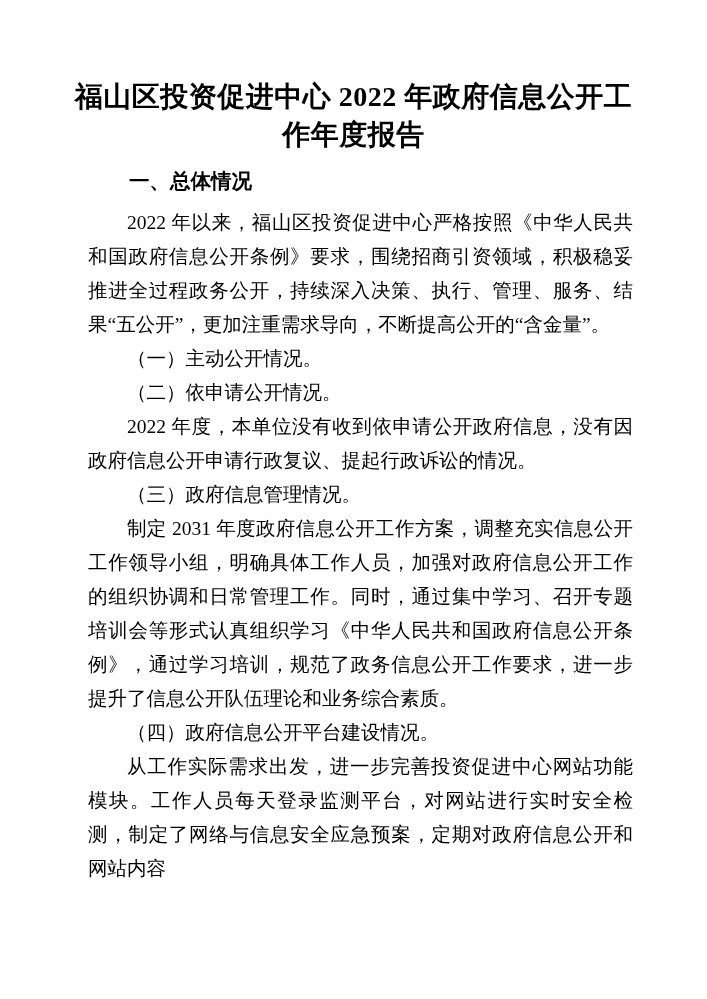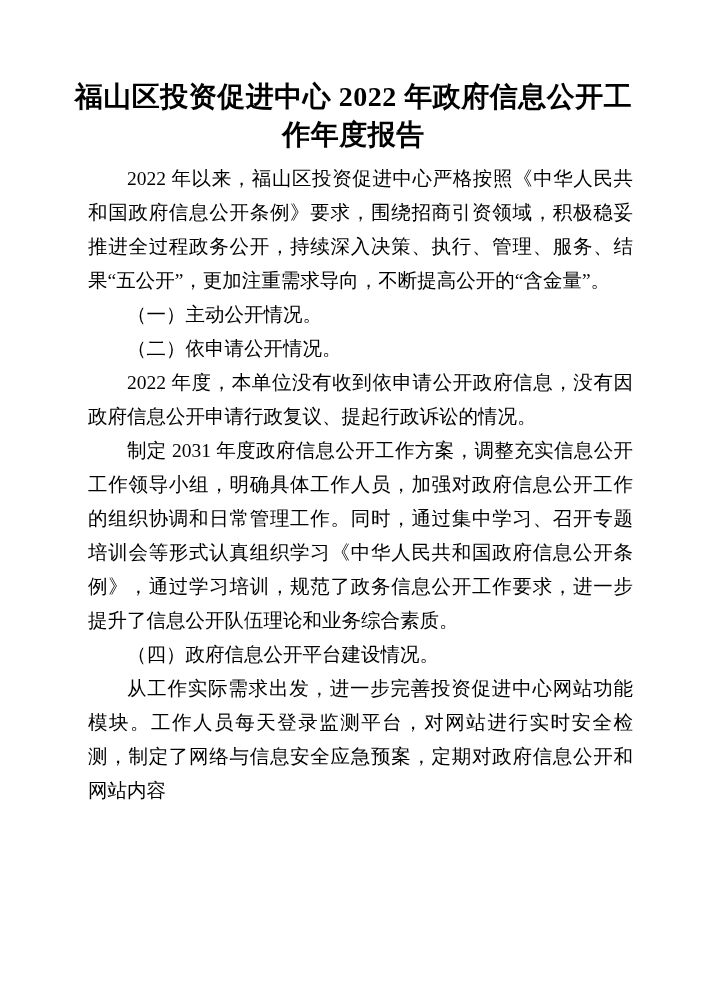--- a/index.html
+++ b/index.html
@@ -58,26 +58,28 @@
     line-height: 20px;
   }
 </style>
 </head>
 <body>
 
 <div class="page">
 
   <h1 class="doc-title">福山区投资促进中心 2022 年政府信息公开工作年度报告</h1>
 
+  <h2 class="section-heading">一、总体情况</h2>
 
   <div class="body-text">
     <p>2022 年以来，福山区投资促进中心严格按照《中华人民共和国政府信息公开条例》要求，围绕招商引资领域，积极稳妥推进全过程政务公开，持续深入决策、执行、管理、服务、结果“五公开”，更加注重需求导向，不断提高公开的“含金量”。</p>
     <p>（一）主动公开情况。</p>
     <p>（二）依申请公开情况。</p>
     <p>2022 年度，本单位没有收到依申请公开政府信息，没有因政府信息公开申请行政复议、提起行政诉讼的情况。</p>
+    <p>（三）政府信息管理情况。</p>
     <p>制定 2031 年度政府信息公开工作方案，调整充实信息公开工作领导小组，明确具体工作人员，加强对政府信息公开工作的组织协调和日常管理工作。同时，通过集中学习、召开专题培训会等形式认真组织学习《中华人民共和国政府信息公开条例》，通过学习培训，规范了政务信息公开工作要求，进一步提升了信息公开队伍理论和业务综合素质。</p>
     <p>（四）政府信息公开平台建设情况。</p>
     <p>从工作实际需求出发，进一步完善投资促进中心网站功能模块。工作人员每天登录监测平台，对网站进行实时安全检测，制定了网络与信息安全应急预案，定期对政府信息公开和网站内容</p>
   </div>
 
   <div class="page-number">1</div>
 
 </div>
 
 </body></html>

